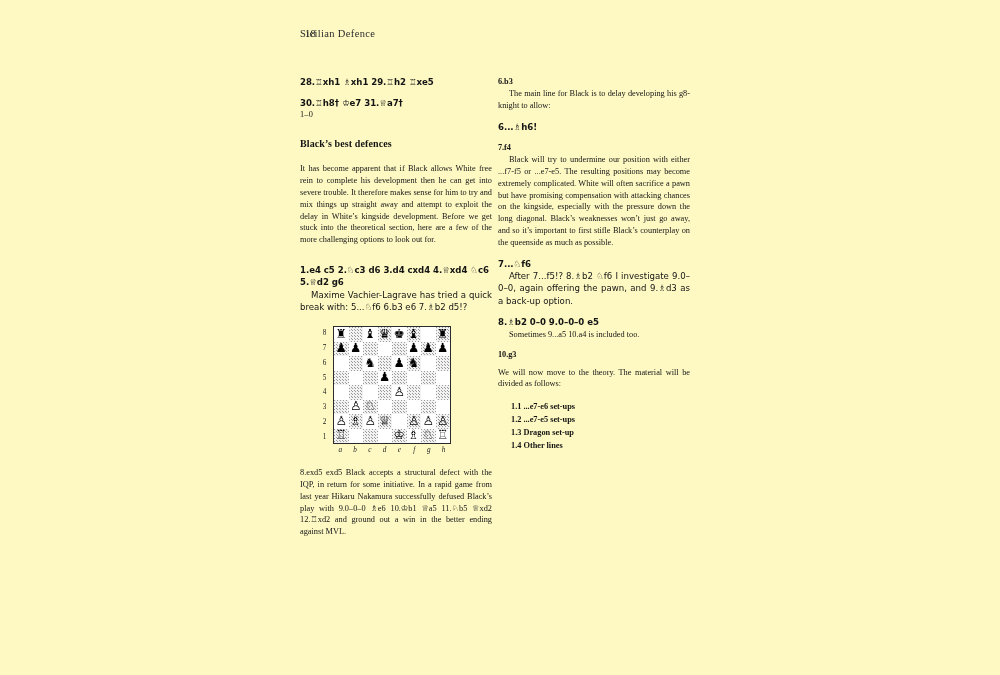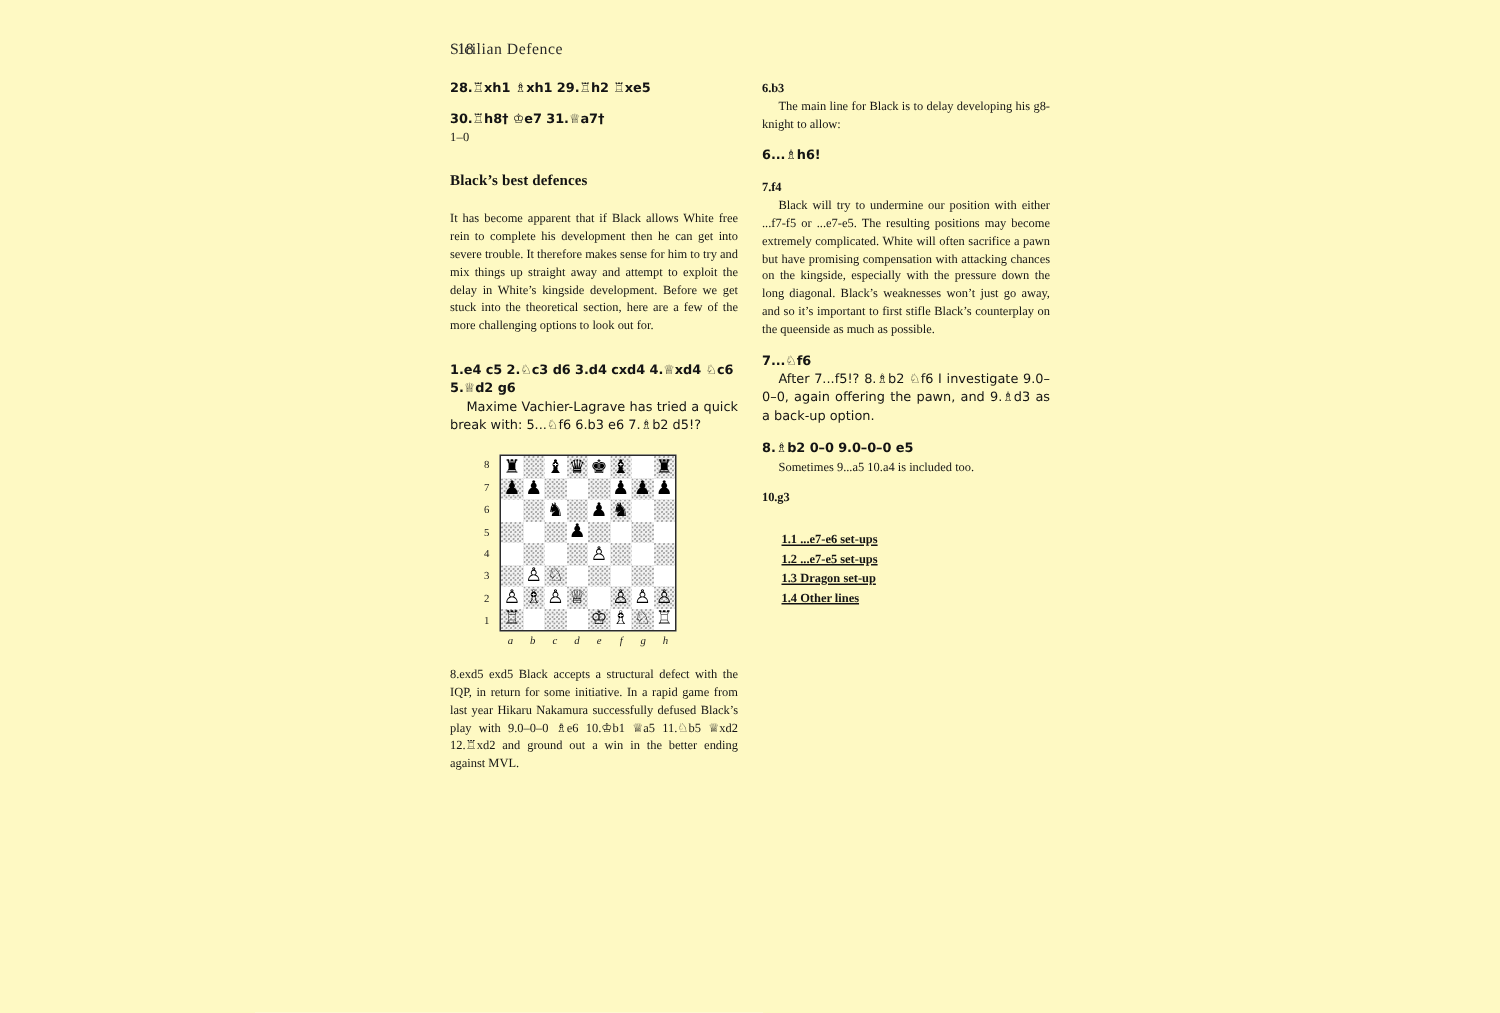--- a/index.html
+++ b/index.html
@@ -54,24 +54,24 @@
     text-align: left;
     font-size: 10.5px;
     letter-spacing: 0.35px;
     color: #2a2a2a;
   }
 
   
   .columns {
     position: absolute;
     left: 0;
-    top: 25px;
+    top: 48px;
     width: 400px;
     display: flex;
-    gap: 16px;
+    gap: 6px;
   }
   .col {
     width: 192px;
     font-size: 8.3px;
     line-height: 1.42;
     text-align: justify;
     color: #141414;
   }
   .col.right { width: 192px; }
 
@@ -107,21 +107,20 @@
   }
 
   .piece { font-family: "DejaVu Sans", sans-serif; font-size: 8.6px; }
 
   .contents-list {
     margin-top: 11px;
     padding-left: 13px;
     font-weight: bold;
     line-height: 1.55;
     text-align: left;
-    text-decoration: underline;
   }
   .contents-list div { white-space: nowrap; }
 
   
   .diagram-wrap {
     margin-top: 13px;
     margin-bottom: 11px;
     display: flex;
     justify-content: center;
   }
@@ -396,20 +395,21 @@
         <p class="movehead piece">7...♘f6</p>
         <p class="para piece">After 7...f5!? 8.♗b2 ♘f6 I investigate 9.0–0–0, again offering the pawn, and 9.♗d3 as a back-up option.</p>
 
         <p class="movehead piece">8.♗b2 0–0 9.0–0–0 e5</p>
         <p class="para">Sometimes 9...a5 10.a4 is included too.</p>
 
         <p class="movehead">10.g3</p>
 
         <div class="gap small"></div>
 
+        <p class="para noindent">We will now move to the theory. The material will be divided as follows:</p>
 
         <div class="contents-list">
             <div>1.1 ...e7-e6 set-ups</div>
             <div>1.2 ...e7-e5 set-ups</div>
             <div>1.3 Dragon set-up</div>
             <div>1.4 Other lines</div>
           </div>
 
       </div>
 

